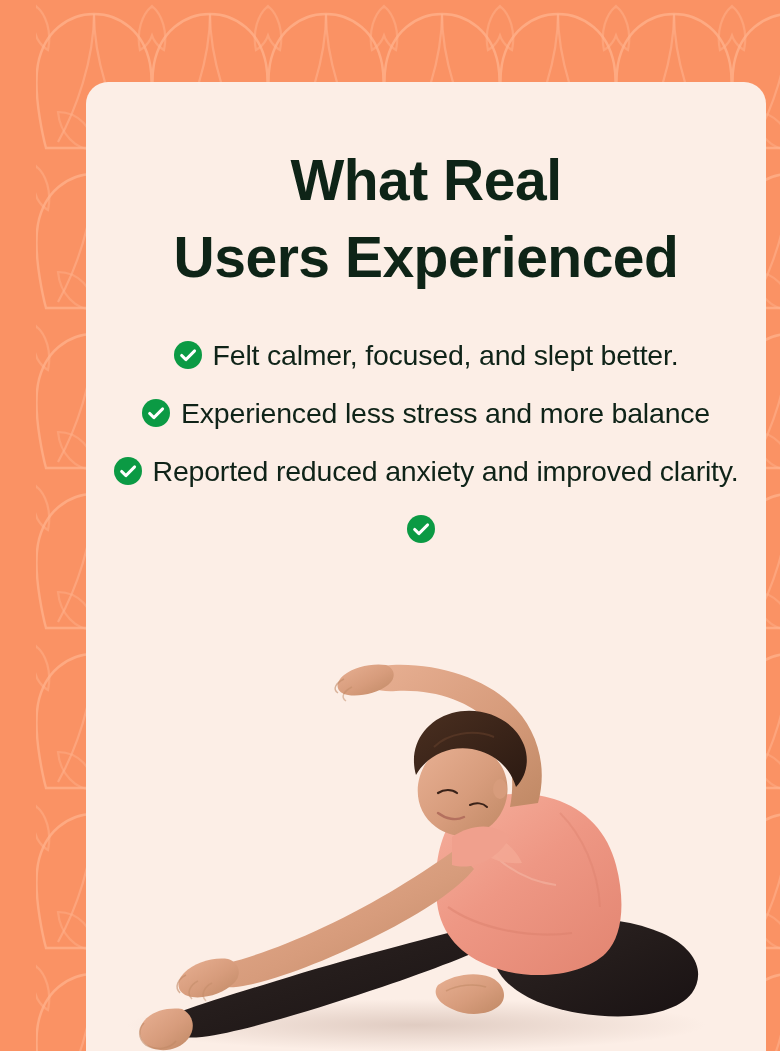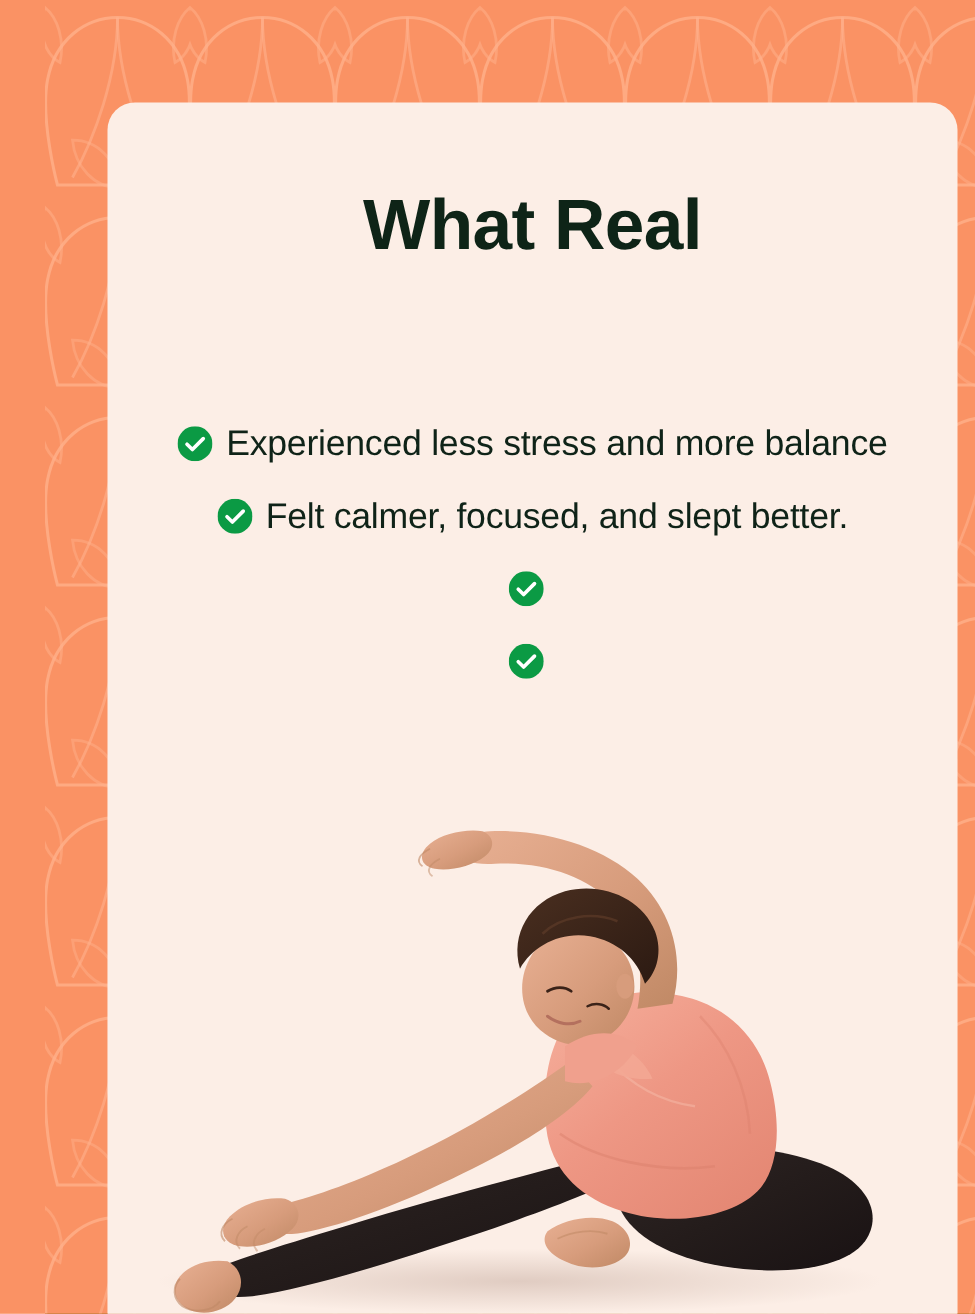--- a/index.html
+++ b/index.html
@@ -123,46 +123,48 @@
       </pattern>
     </defs>
     <rect x="0" y="0" width="780" height="1051" fill="#FA9264"></rect>
     <rect x="-20" y="-26" width="820" height="1100" fill="url(#leafpat)"></rect>
   </svg>
 
   <div id="card">
 
     <div id="title-block">
       <span class="title-line">What Real</span>
+      <span class="title-line">Users Experienced</span>
     </div>
 
     <div id="benefits-list">
 
       <div class="benefit-row">
         <svg class="check-icon" viewBox="0 0 28 28" xmlns="http://www.w3.org/2000/svg" aria-hidden="true">
           <circle cx="14" cy="14" r="14" fill="#0B9A44"></circle>
           <path d="M7.6 14.4 L11.9 18.6 L20.6 9.9" fill="none" stroke="#FFFFFF" stroke-width="2.9" stroke-linecap="round" stroke-linejoin="round"></path>
         </svg>
+        <span class="benefit-text">Felt calmer, focused, and slept better.</span>
+      </div>
+
+      <div class="benefit-row">
+        <svg class="check-icon" viewBox="0 0 28 28" xmlns="http://www.w3.org/2000/svg" aria-hidden="true">
+          <circle cx="14" cy="14" r="14" fill="#0B9A44"></circle>
+          <path d="M7.6 14.4 L11.9 18.6 L20.6 9.9" fill="none" stroke="#FFFFFF" stroke-width="2.9" stroke-linecap="round" stroke-linejoin="round"></path>
+        </svg>
         <span class="benefit-text">Experienced less stress and more balance</span>
       </div>
 
-      <div class="benefit-row">
-        <svg class="check-icon" viewBox="0 0 28 28" xmlns="http://www.w3.org/2000/svg" aria-hidden="true">
-          <circle cx="14" cy="14" r="14" fill="#0B9A44"></circle>
-          <path d="M7.6 14.4 L11.9 18.6 L20.6 9.9" fill="none" stroke="#FFFFFF" stroke-width="2.9" stroke-linecap="round" stroke-linejoin="round"></path>
-        </svg>
-        <span class="benefit-text">Felt calmer, focused, and slept better.</span>
-      </div>
-
-
-      <div class="benefit-row">
-        <svg class="check-icon" viewBox="0 0 28 28" xmlns="http://www.w3.org/2000/svg" aria-hidden="true">
-          <circle cx="14" cy="14" r="14" fill="#0B9A44"></circle>
-          <path d="M7.6 14.4 L11.9 18.6 L20.6 9.9" fill="none" stroke="#FFFFFF" stroke-width="2.9" stroke-linecap="round" stroke-linejoin="round"></path>
-        </svg>
+
+      <div class="benefit-row">
+        <svg class="check-icon" viewBox="0 0 28 28" xmlns="http://www.w3.org/2000/svg" aria-hidden="true">
+          <circle cx="14" cy="14" r="14" fill="#0B9A44"></circle>
+          <path d="M7.6 14.4 L11.9 18.6 L20.6 9.9" fill="none" stroke="#FFFFFF" stroke-width="2.9" stroke-linecap="round" stroke-linejoin="round"></path>
+        </svg>
+        <span class="benefit-text">Reported reduced anxiety and improved clarity.</span>
       </div>
 
       <div class="benefit-row">
         <svg class="check-icon" viewBox="0 0 28 28" xmlns="http://www.w3.org/2000/svg" aria-hidden="true">
           <circle cx="14" cy="14" r="14" fill="#0B9A44"></circle>
           <path d="M7.6 14.4 L11.9 18.6 L20.6 9.9" fill="none" stroke="#FFFFFF" stroke-width="2.9" stroke-linecap="round" stroke-linejoin="round"></path>
         </svg>
       </div>
 
     </div>

